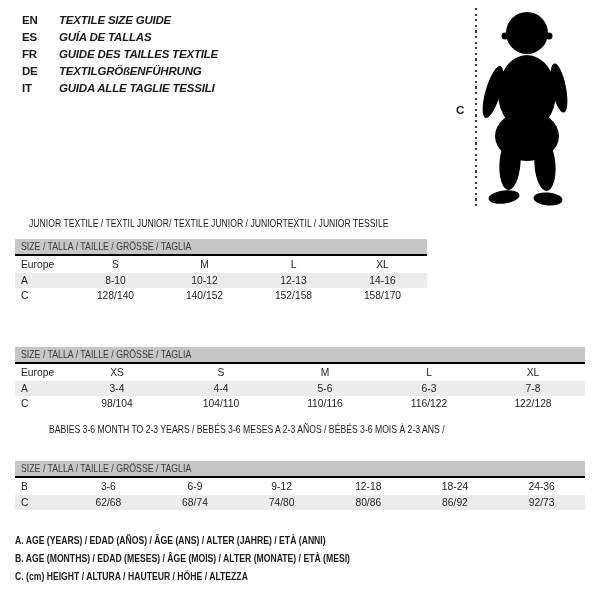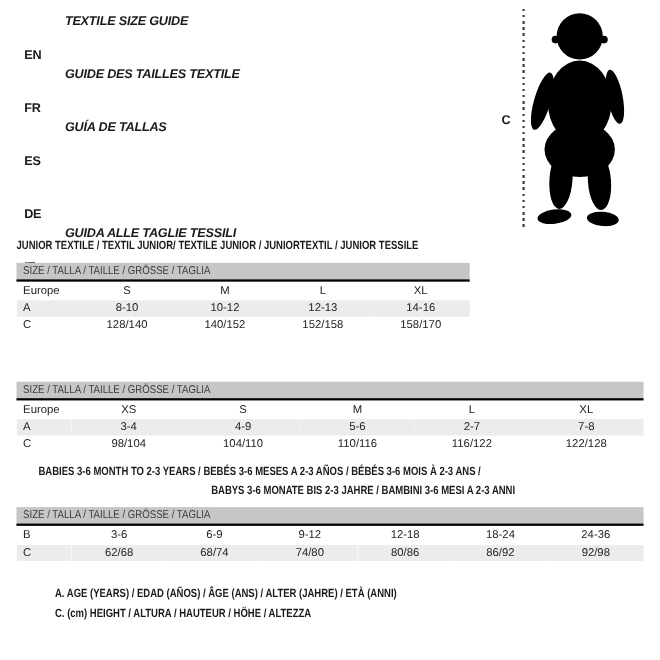--- a/index.html
+++ b/index.html
@@ -5,75 +5,76 @@
   html,body{margin:0;padding:0;}
   body{
     width:600px;height:600px;background:#ffffff;
     font-family:"Liberation Sans", sans-serif;color:#1a1a1a;
   }
   .page{position:relative;width:600px;height:600px;background:#fff;overflow:hidden;}
 
   
   .langs{position:absolute;left:22px;top:12px;}
   .lang-row{display:flex;font-weight:bold;font-size:11.5px;line-height:17px;letter-spacing:-0.2px;}
-  .lang-code{width:37px;flex:0 0 37px;margin-top:31px;}
+  .lang-code{width:37px;flex:0 0 37px;}
   .lang-label{white-space:nowrap;font-style:italic;}
 
   
   .scx{display:inline-block;transform:scaleX(0.8);transform-origin:0 50%;white-space:nowrap;}
   .scx85{display:inline-block;transform:scaleX(0.85);transform-origin:0 50%;white-space:nowrap;}
 
   
   .measure-line{
     position:absolute;left:475px;top:8px;width:2px;height:199px;
     background:repeating-linear-gradient(to bottom,#3c3c3c 0 2.2px,transparent 2.2px 5.6px);
   }
   .c-label{position:absolute;left:456px;top:104px;font-size:11.5px;font-weight:bold;}
   .baby{position:absolute;left:482px;top:8px;}
 
   
-  .sec-title{position:absolute;left:15px;font-size:10.8px;font-weight:bold;white-space:nowrap;text-align:right;}
+  .sec-title{position:absolute;left:29px;font-size:10.8px;font-weight:normal;white-space:nowrap;}
   .sec-title .line{line-height:17px;padding-left:20px;}
   .subsc{font-size:8px;vertical-align:-2px;}
 
   
   .tbl{position:absolute;left:15px;}
   .size-bar{
     background:#c6c6c6;border-bottom:2px solid #000000;height:15px;line-height:15px;
     padding-left:6px;font-size:10.3px;color:#3a3a3a;margin-bottom:1px;
   }
   table{border-collapse:collapse;table-layout:fixed;font-size:10.3px;color:#242424;width:100%;}
   td{height:15.5px;padding:0;text-align:center;white-space:nowrap;overflow:hidden;}
   td.lbl{text-align:left;padding-left:6px;}
   tr.stripe{background:#ececec;}
 
   
-  .legend{position:absolute;left:15px;top:531px;font-size:10.8px;font-weight:bold;margin-left:35px;}
+  .legend{position:absolute;left:15px;top:531px;font-size:10.8px;font-weight:bold;}
   .legend .note{line-height:18px;}
 </style>
 </head>
 <body>
 
 <div class="page">
 
   <div class="langs">
     <div class="lang-row">
       <span class="lang-code">EN</span>
       <span class="lang-label">TEXTILE SIZE GUIDE</span>
     </div>
     <div class="lang-row">
+      <span class="lang-code">ES</span>
+      <span class="lang-label">GUÍA DE TALLAS</span>
+    </div>
+    <div class="lang-row">
       <span class="lang-code">FR</span>
       <span class="lang-label">GUIDE DES TAILLES TEXTILE</span>
     </div>
     <div class="lang-row">
-      <span class="lang-code">ES</span>
-      <span class="lang-label">GUÍA DE TALLAS</span>
-    </div>
-    <div class="lang-row">
       <span class="lang-code">DE</span>
+      <span class="lang-label">TEXTILGRÖßENFÜHRUNG</span>
     </div>
     <div class="lang-row">
       <span class="lang-code">IT</span>
       <span class="lang-label">GUIDA ALLE TAGLIE TESSILI</span>
     </div>
   </div>
 
   <div class="measure-line"></div>
   <div class="c-label">C</div>
   <svg class="baby" width="88" height="198" viewBox="0 0 88 198" xmlns="http://www.w3.org/2000/svg">
@@ -151,40 +152,39 @@
         <td class="lbl">Europe</td>
         <td>XS</td>
         <td>S</td>
         <td>M</td>
         <td>L</td>
         <td>XL</td>
       </tr>
       <tr class="stripe">
         <td class="lbl">A</td>
         <td>3-4</td>
-        <td>4-9</td>
+        <td>4-4</td>
         <td>5-6</td>
-        <td>2-7</td>
+        <td>6-3</td>
         <td>7-8</td>
       </tr>
       <tr>
         <td class="lbl">C</td>
         <td>98/104</td>
         <td>104/110</td>
         <td>110/116</td>
         <td>116/122</td>
         <td>122/128</td>
       </tr>
     </tbody>
       </table>
   </div>
 
   <div class="sec-title" style="top:421px">
     <div class="line"><span class="scx">BABIES 3-6 MONTH TO 2-3 YEARS / BEBÉS 3-6 MESES A 2-3 AÑOS / BÉBÉS 3-6 MOIS À 2-3 ANS /</span></div>
-    <div class="line"><span class="scx">BABYS 3-6 MONATE BIS 2-3 JAHRE / BAMBINI 3-6 MESI A 2-3 ANNI</span></div>
   </div>
   <div class="tbl" style="top:461px;width:570px;">
     <div class="size-bar">
       <span class="scx85">SIZE / TALLA / TAILLE / GRÖSSE / TAGLIA</span>
     </div>
     <table>
       <colgroup>
           <col style="width:50px">
           <col>
           <col>
@@ -203,24 +203,25 @@
         <td>18-24</td>
         <td>24-36</td>
       </tr>
       <tr class="stripe">
         <td class="lbl">C</td>
         <td>62/68</td>
         <td>68/74</td>
         <td>74/80</td>
         <td>80/86</td>
         <td>86/92</td>
-        <td>92/98</td>
+        <td>92/73</td>
       </tr>
     </tbody>
       </table>
   </div>
 
   <div class="legend">
     <div class="note"><span class="scx">A. AGE (YEARS) / EDAD (AÑOS) / ÂGE (ANS) / ALTER (JAHRE) / ETÀ (ANNI)</span></div>
+    <div class="note"><span class="scx">B. AGE (MONTHS) / EDAD (MESES) / ÂGE (MOIS) / ALTER (MONATE) / ETÀ (MESI)</span></div>
     <div class="note"><span class="scx">C. (cm) HEIGHT / ALTURA / HAUTEUR / HÖHE / ALTEZZA</span></div>
   </div>
 
 </div>
 
 </body></html>

